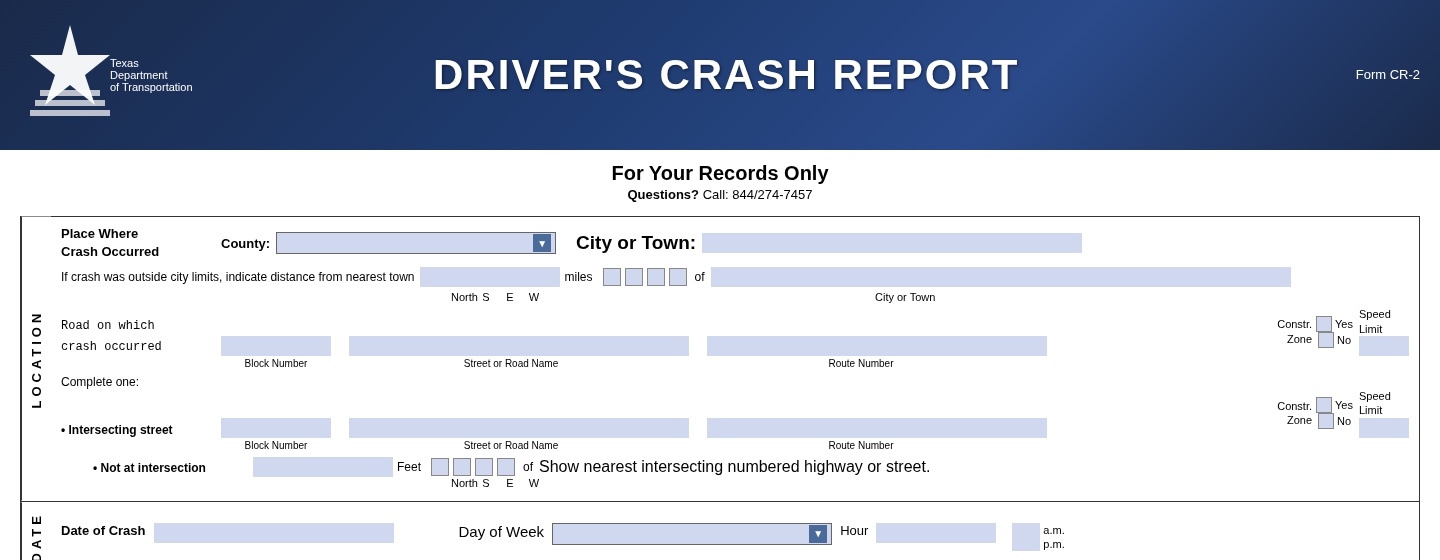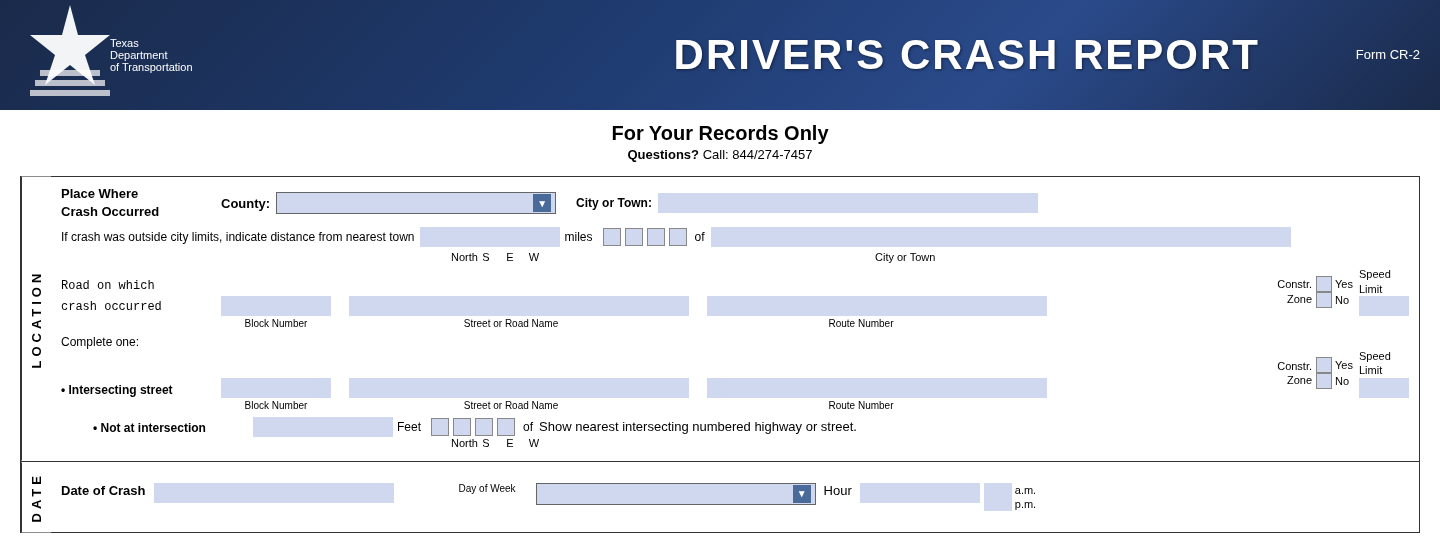--- a/index.html
+++ b/index.html
@@ -4,35 +4,35 @@
   <style>
     * { box-sizing: border-box; margin: 0; padding: 0; }
     body { font-family: Arial, sans-serif; background: #fff; width: 1440px; }
 
     
     .header {
       background: linear-gradient(135deg, #1a2a4a 0%, #1e3a6e 40%, #2a4a8a 70%, #1a2a4a 100%);
       display: flex;
       align-items: center;
       padding: 10px 20px;
-      height: 110px;
+      height: 150px;
       position: relative;
     }
     .header-logo {
       display: flex;
       align-items: center;
       min-width: 160px;
     }
     .logo-icon {
       width: 100px;
       height: 110px;
     }
     .header-title {
       flex: 1;
-      text-align: right;
+      text-align: center;
     }
     .header-title h1 {
       color: white;
       font-size: 42px;
       font-weight: bold;
       letter-spacing: 2px;
       text-shadow: 1px 1px 3px rgba(0,0,0,0.5);
     }
     .header-form-info {
       color: white;
@@ -121,21 +121,21 @@
       font-size: 10px;
       margin-left: auto;
     }
     .county-label {
       font-weight: bold;
       font-size: 13px;
       margin-right: 6px;
     }
     .city-label {
       font-weight: bold;
-      font-size: 12px;
+      font-size: 19px;
       margin-left: 20px;
       margin-right: 6px;
     }
 
     
     .dir-box {
       width: 18px;
       height: 18px;
       border: 1px solid #888;
       background: #d0d8f0;
@@ -165,20 +165,21 @@
     }
     .yes-no-stack {
       display: flex;
       flex-direction: column;
       margin-right: 6px;
     }
     .yes-no-item {
       display: flex;
       align-items: center;
       font-size: 11px;
+      justify-content: center;
     }
     .yes-no-item .check-box {
       width: 16px;
       height: 16px;
       border: 1px solid #888;
       background: #d0d8f0;
       margin-right: 3px;
       display: inline-block;
     }
     .speed-section {
@@ -208,21 +209,21 @@
     }
     .date-row {
       display: flex;
       width: 100%;
     }
 
     
     .ampm-stack {
       display: flex;
       flex-direction: column;
-      margin-left: 4px;
+      margin-left: 16px;
     }
     .ampm-item {
       display: flex;
       align-items: center;
       font-size: 11px;
     }
     .ampm-box {
       width: 28px;
       height: 14px;
       background: #d0d8f0;
@@ -424,40 +425,40 @@
         <div style="min-width:160px;">
           <span class="bullet-label">• Not at intersection</span>
         </div>
         <div class="input-field" style="width:140px; margin-right:4px;"></div>
         <span style="font-size:12px; margin-right:8px;">Feet</span>
         <div class="dir-box"></div>
         <div class="dir-box"></div>
         <div class="dir-box"></div>
         <div class="dir-box"></div>
         <span style="font-size:12px; margin: 0 6px;">of</span>
-        <span style="font-size:13px; flex:1;">Show nearest intersecting numbered highway or street.</span>
+        <span style="font-size:16px; flex:1;">Show nearest intersecting numbered highway or street.</span>
       </div>
 
       <div style="display:flex; align-items:center; padding-left:390px; margin-bottom:4px;">
         <span style="font-size:11px; width:22px; text-align:center;">North</span>
         <span style="font-size:11px; width:22px; text-align:center; margin-left:2px;">S</span>
         <span style="font-size:11px; width:22px; text-align:center; margin-left:2px;">E</span>
         <span style="font-size:11px; width:22px; text-align:center; margin-left:2px;">W</span>
       </div>
 
     </div>
   </div>
 
   <div class="section-row" style="border-bottom:none;">
     <div class="section-label">DATE</div>
     <div class="date-content">
       <div class="date-row">
         <span style="font-weight:bold; font-size:13px; margin-right:8px;">Date of Crash</span>
         <div class="input-field" style="width:240px; margin-right:30px;"></div>
-        <span style="font-size:10px; margin-right:20px;padding-left:35px;">Day of Week</span>
+        <span style="font-size:15px; margin-right:8px;padding-left:35px;">Day of Week</span>
         <div class="dropdown-field" style="width:280px; padding: 0 4px;">
           <span style="flex:1;"></span>
           <div class="dropdown-arrow">▼</div>
         </div>
         <span style="font-size:13px; margin: 0 8px;">Hour</span>
         <div class="input-field" style="width:120px;"></div>
         <div class="ampm-stack">
           <div class="ampm-item">
             <div class="ampm-box"></div>
             <span>a.m.</span>

